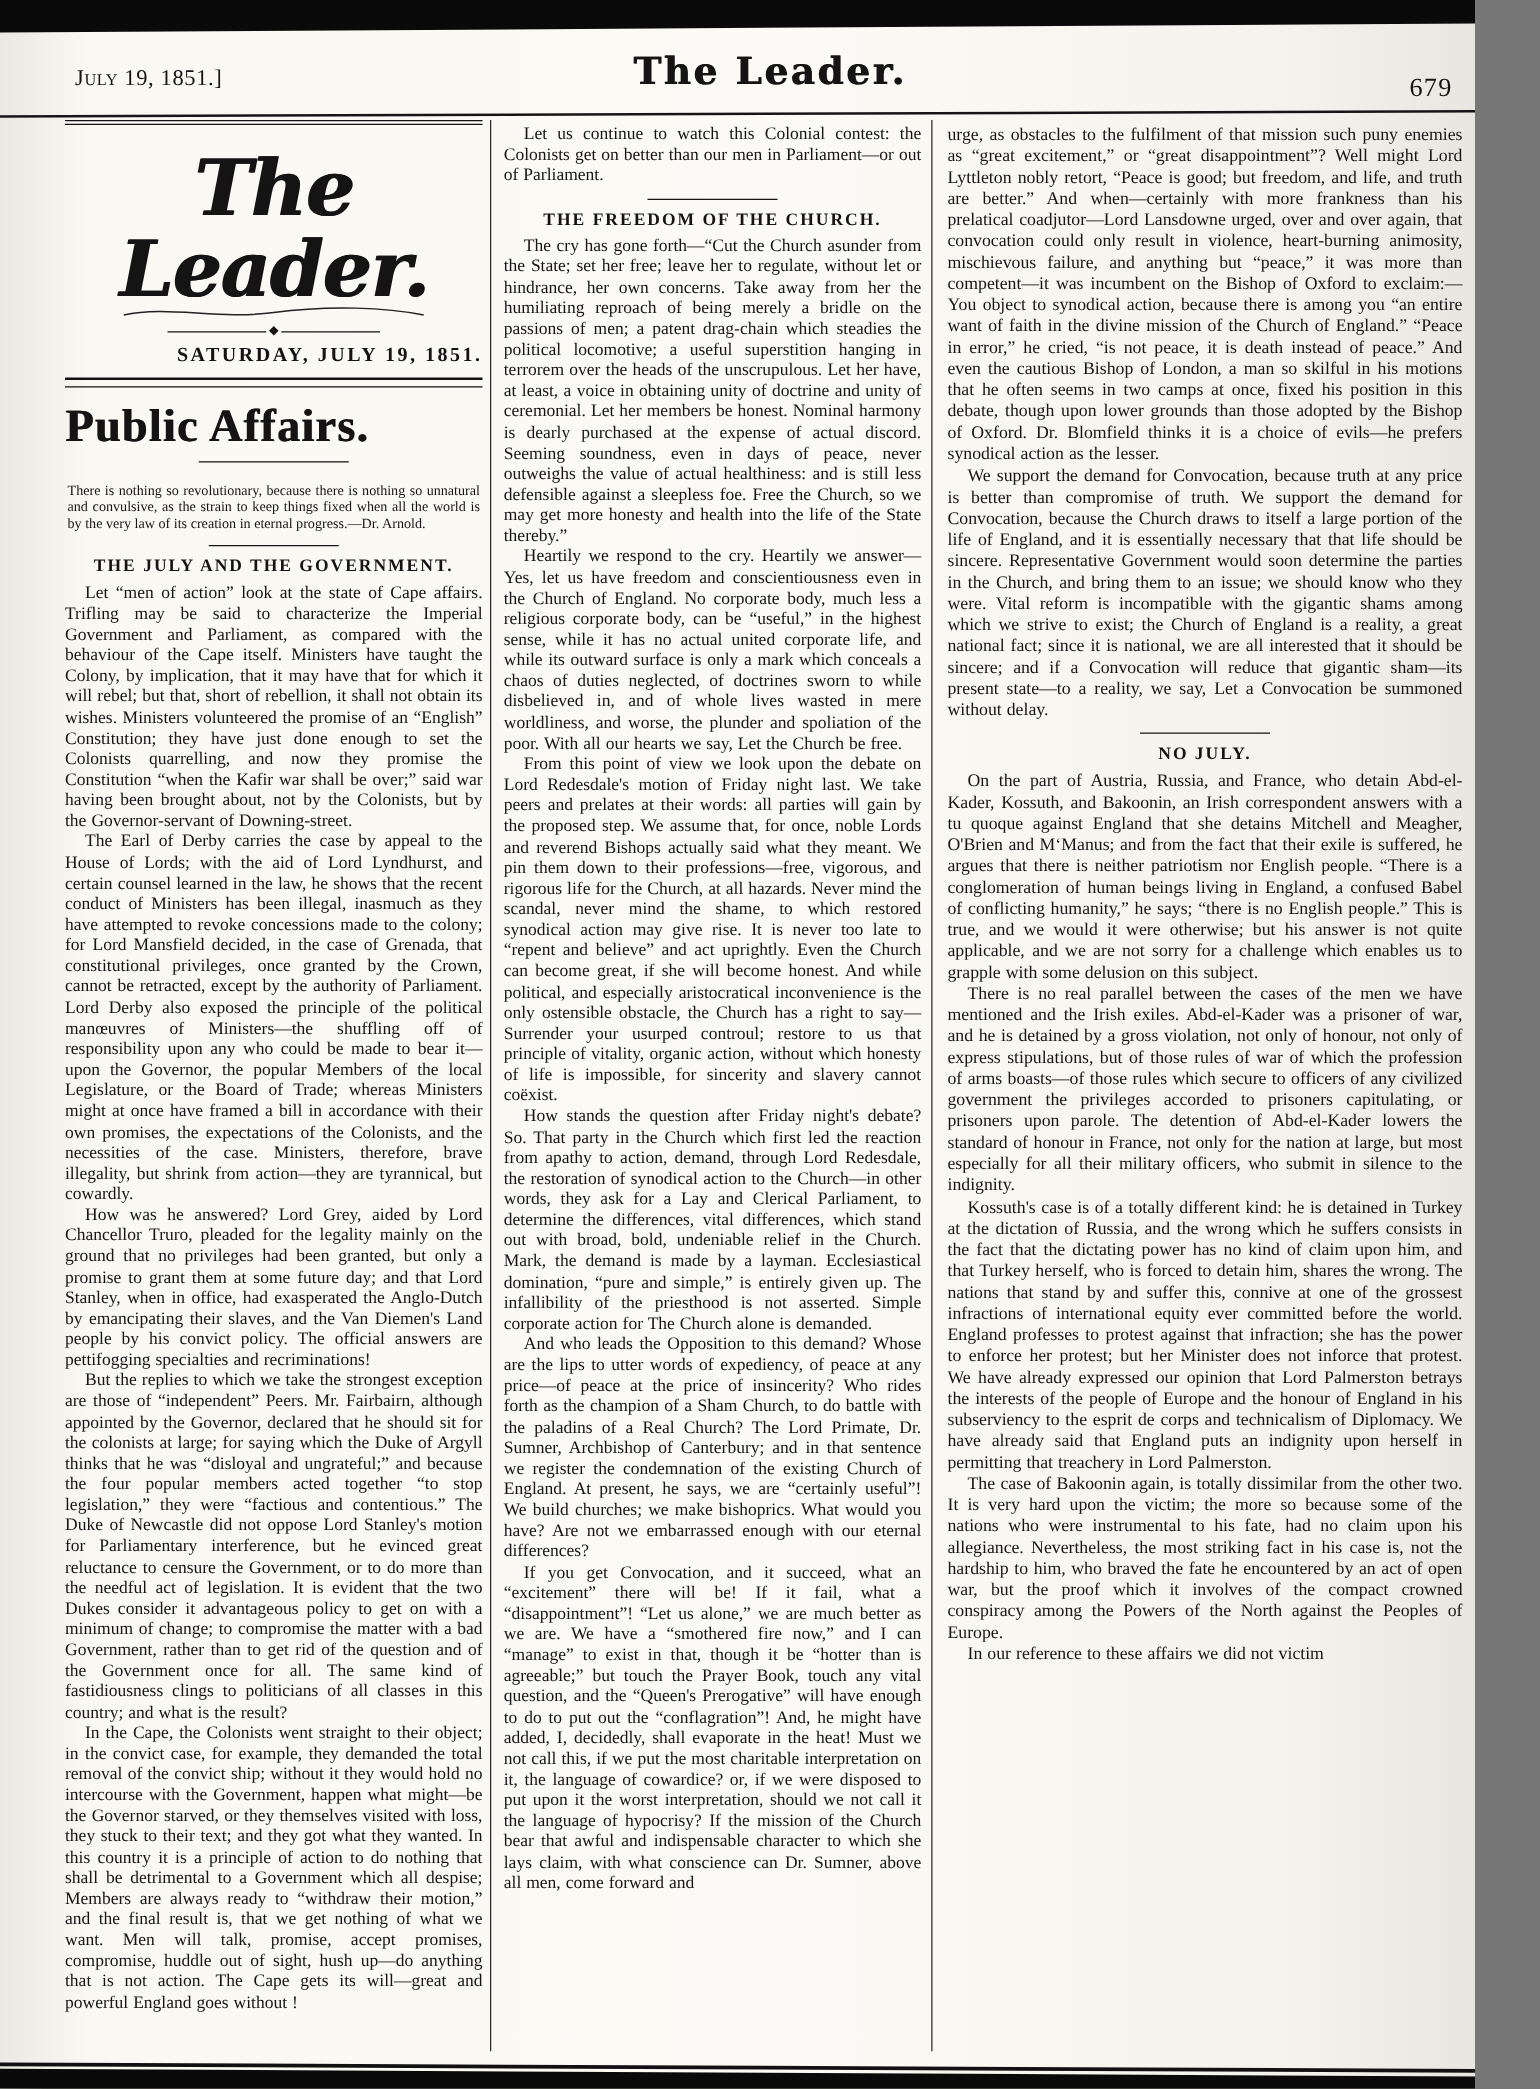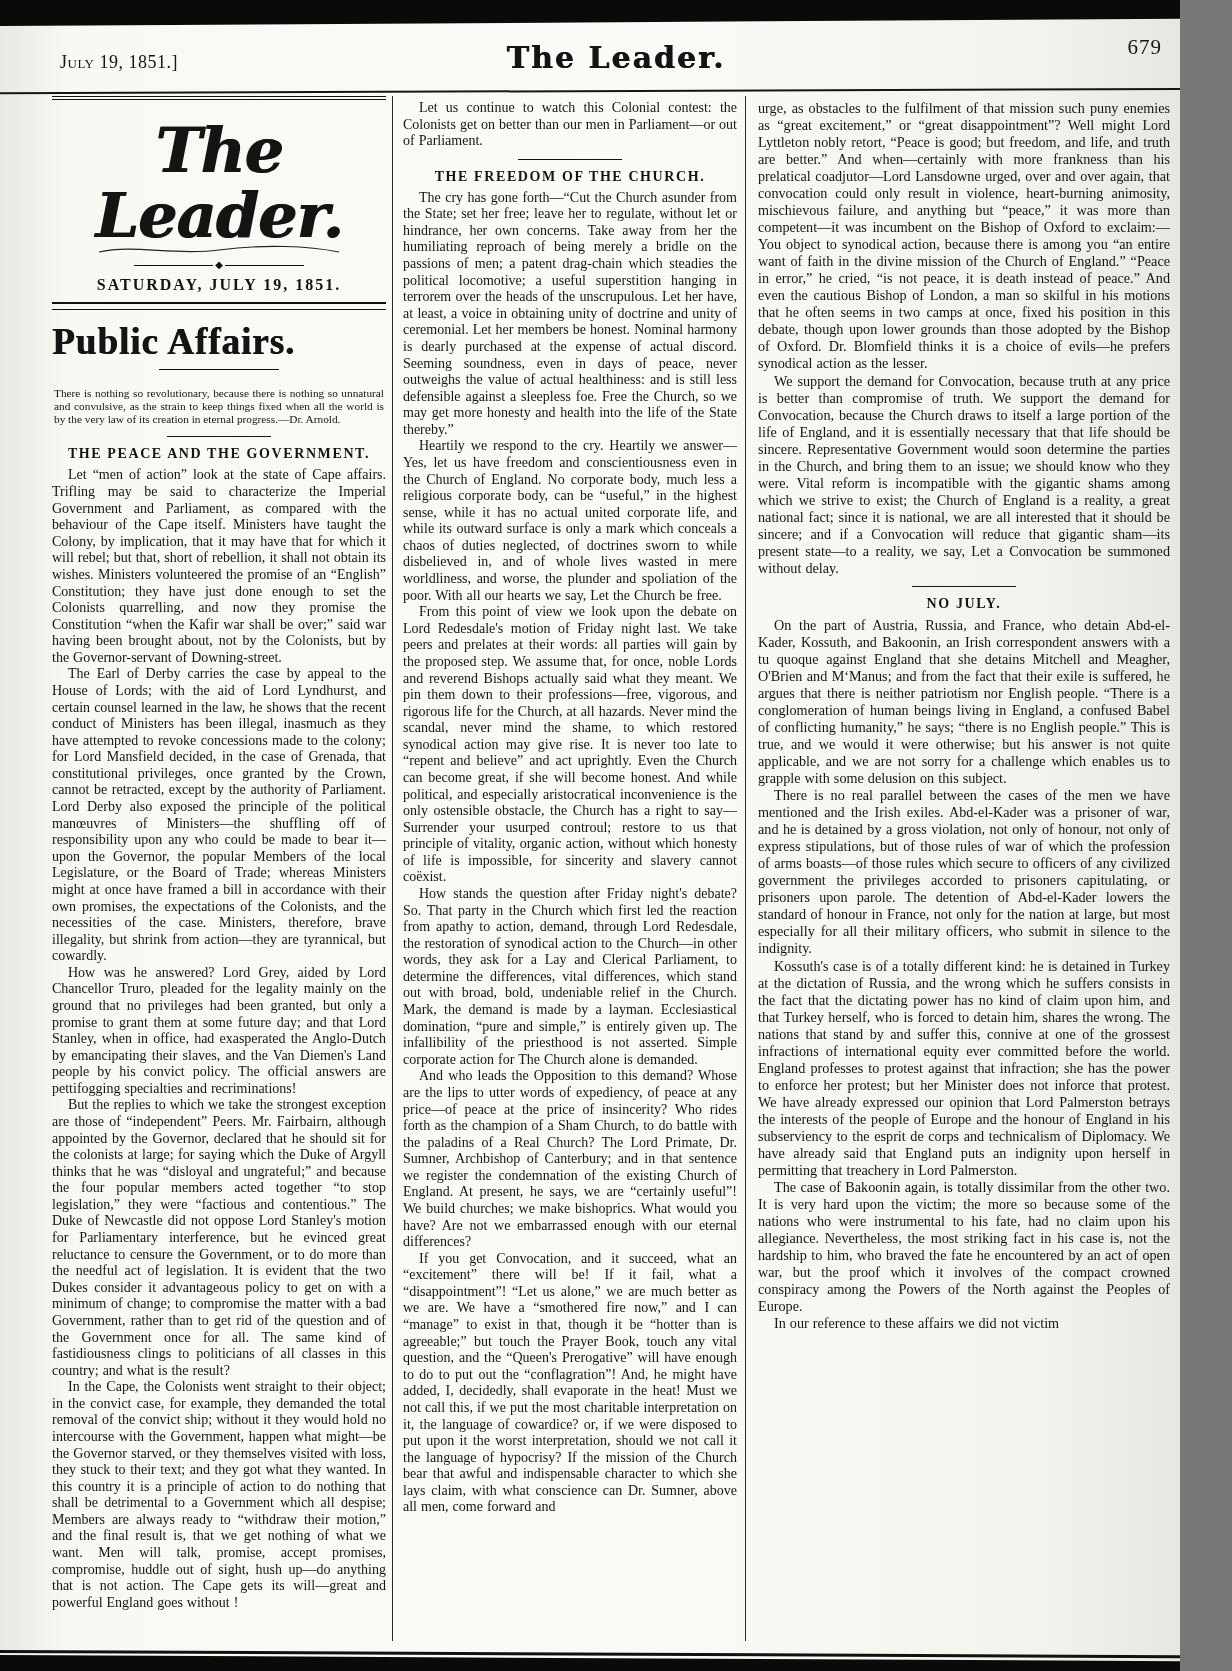--- a/index.html
+++ b/index.html
@@ -36,21 +36,21 @@
     position:absolute;left:60px;top:18px;
     font-size:18px;font-variant:small-caps;letter-spacing:0.5px;
   }
   .header-title{
     position:absolute;left:0;right:0;top:6px;text-align:center;
     font-size:30px;font-weight:bold;letter-spacing:2px;
     font-family:"DejaVu Serif","Liberation Serif",serif;
     text-shadow:0.6px 0 0 #111;
   }
   .header-pagenum{
-    position:absolute;right:70px;top:1px;font-size:21px;letter-spacing:1px;
+    position:absolute;right:70px;top:24px;font-size:21px;letter-spacing:1px;
   }
   .header-rule{
     position:absolute;top:90px;left:0;width:1232px;height:2px;background:#151515;
     transform:skewY(-0.2deg);
   }
   .columns{
     position:absolute;top:96px;left:52px;width:1136px;height:1548px;
     display:flex;flex-direction:row;
   }
   .col{box-sizing:border-box;}
@@ -69,21 +69,21 @@
     margin-top:10px;
   }
   .flourish{display:block;margin:-6px auto 0;}
   .masthead-divider{
     display:flex;align-items:center;justify-content:center;
     margin:2px auto 6px;width:170px;
   }
   .masthead-divider .line{flex:1;height:1px;background:#111;}
   .masthead-divider .diamond{font-size:10px;padding:0 2px;line-height:1;}
   .issue-date{
-    text-align:center;font-weight:bold;font-size:16px;letter-spacing:2px;
+    text-align:right;font-weight:bold;font-size:16px;letter-spacing:2px;
     margin:2px 0 8px;
   }
   .double-rule{height:5px;border-top:2px solid #111;border-bottom:1px solid #111;margin:0 0 10px;}
   .section-title{
     font-family:Liberation Serif, serif;
     font-size:37px;font-weight:bold;letter-spacing:1px;
     text-shadow:0.7px 0 0 #111;
     margin:2px 0 6px;
   }
   .title-rule{width:120px;border-top:1.5px solid #111;margin:0 auto 12px;}
@@ -136,21 +136,21 @@
         </div>
         <div class="issue-date">SATURDAY, JULY 19, 1851.</div>
         <div class="double-rule"></div>
         <div class="section-title">Public Affairs.</div>
         <div class="title-rule"></div>
         <div class="epigraph">There is nothing so revolutionary, because there is nothing so unnatural and convulsive, as the strain to keep things fixed when all the world is by the very law of its creation in eternal progress.—Dr. Arnold.</div>
         <div class="short-rule"></div>
       </div>
 
       <section>
-        <h2 class="art-heading">THE PEACE AND THE GOVERNMENT.</h2>
+        <h2 class="art-heading">THE JULY AND THE GOVERNMENT.</h2>
         <div class="art-body">
             <p class="para">Let “men of action” look at the state of Cape affairs.  Trifling may be said to characterize the Imperial Government and Parliament, as compared with the behaviour of the Cape itself. Ministers have taught the Colony, by implication, that it may have that for which it will rebel; but that, short of rebellion, it shall not obtain its wishes.  Ministers volunteered the promise of an “English” Constitution; they have just done enough to set the Colonists quarrelling, and now they promise the Constitution “when the Kafir war shall be over;” said war having been brought about, not by the Colonists, but by the Governor-servant of Downing-street.</p>
             <p class="para">The Earl of Derby carries the case by appeal to the House of Lords; with the aid of Lord Lyndhurst, and certain counsel learned in the law, he shows that the recent conduct of Ministers has been illegal, inasmuch as they have attempted to revoke concessions made to the colony; for Lord Mansfield decided, in the case of Grenada, that constitutional privileges, once granted by the Crown, cannot be retracted, except by the authority of Parliament.  Lord Derby also exposed the principle of the political manœuvres of Ministers—the shuffling off of responsibility upon any who could be made to bear it—upon the Governor, the popular Members of the local Legislature, or the Board of Trade; whereas Ministers might at once have framed a bill in accordance with their own promises, the expectations of the Colonists, and the necessities of the case.  Ministers, therefore, brave illegality, but shrink from action—they are tyrannical, but cowardly.</p>
             <p class="para">How was he answered?  Lord Grey, aided by Lord Chancellor Truro, pleaded for the legality mainly on the ground that no privileges had been granted, but only a promise to grant them at some future day; and that Lord Stanley, when in office, had exasperated the Anglo-Dutch by emancipating their slaves, and the Van Diemen's Land people by his convict policy.  The official answers are pettifogging specialties and recriminations!</p>
             <p class="para">But the replies to which we take the strongest exception are those of “independent” Peers. Mr. Fairbairn, although appointed by the Governor, declared that he should sit for the colonists at large; for saying which the Duke of Argyll thinks that he was “disloyal and ungrateful;” and because the four popular members acted together “to stop legislation,” they were “factious and contentious.” The Duke of Newcastle did not oppose Lord Stanley's motion for Parliamentary interference, but he evinced great reluctance to censure the Government, or to do more than the needful act of legislation.  It is evident that the two Dukes consider it advantageous policy to get on with a minimum of change; to compromise the matter with a bad Government, rather than to get rid of the question and of the Government once for all. The same kind of fastidiousness clings to politicians of all classes in this country; and what is the result?</p>
             <p class="para">In the Cape, the Colonists went straight to their object; in the convict case, for example, they demanded the total removal of the convict ship; without it they would hold no intercourse with the Government, happen what might—be the Governor starved, or they themselves visited with loss, they stuck to their text; and they got what they wanted.  In this country it is a principle of action to do nothing that shall be detrimental to a Government which all despise; Members are always ready to “withdraw their motion,” and the final result is, that we get nothing of what we want.  Men will talk, promise, accept promises, compromise, huddle out of sight, hush up—do anything that is not action.  The Cape gets its will—great and powerful England goes without !</p>
           </div>
       </section>
     </div>
 

